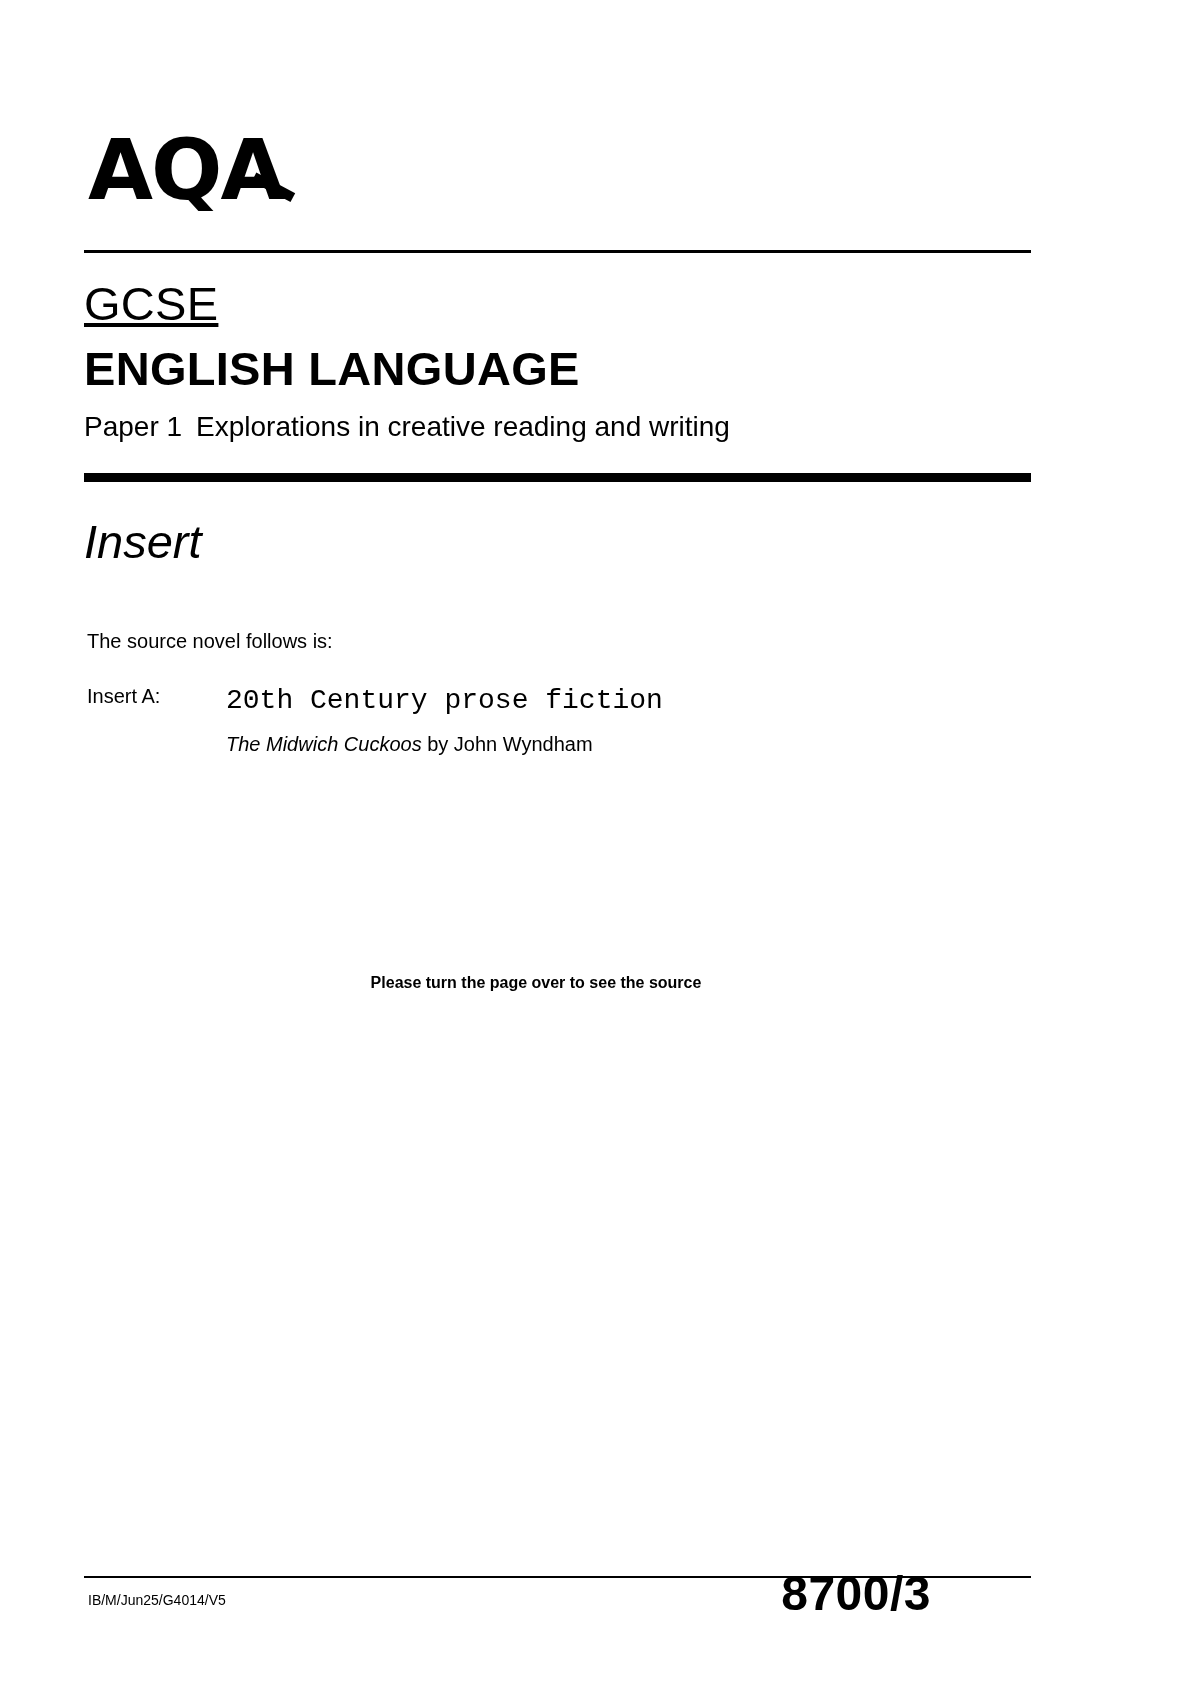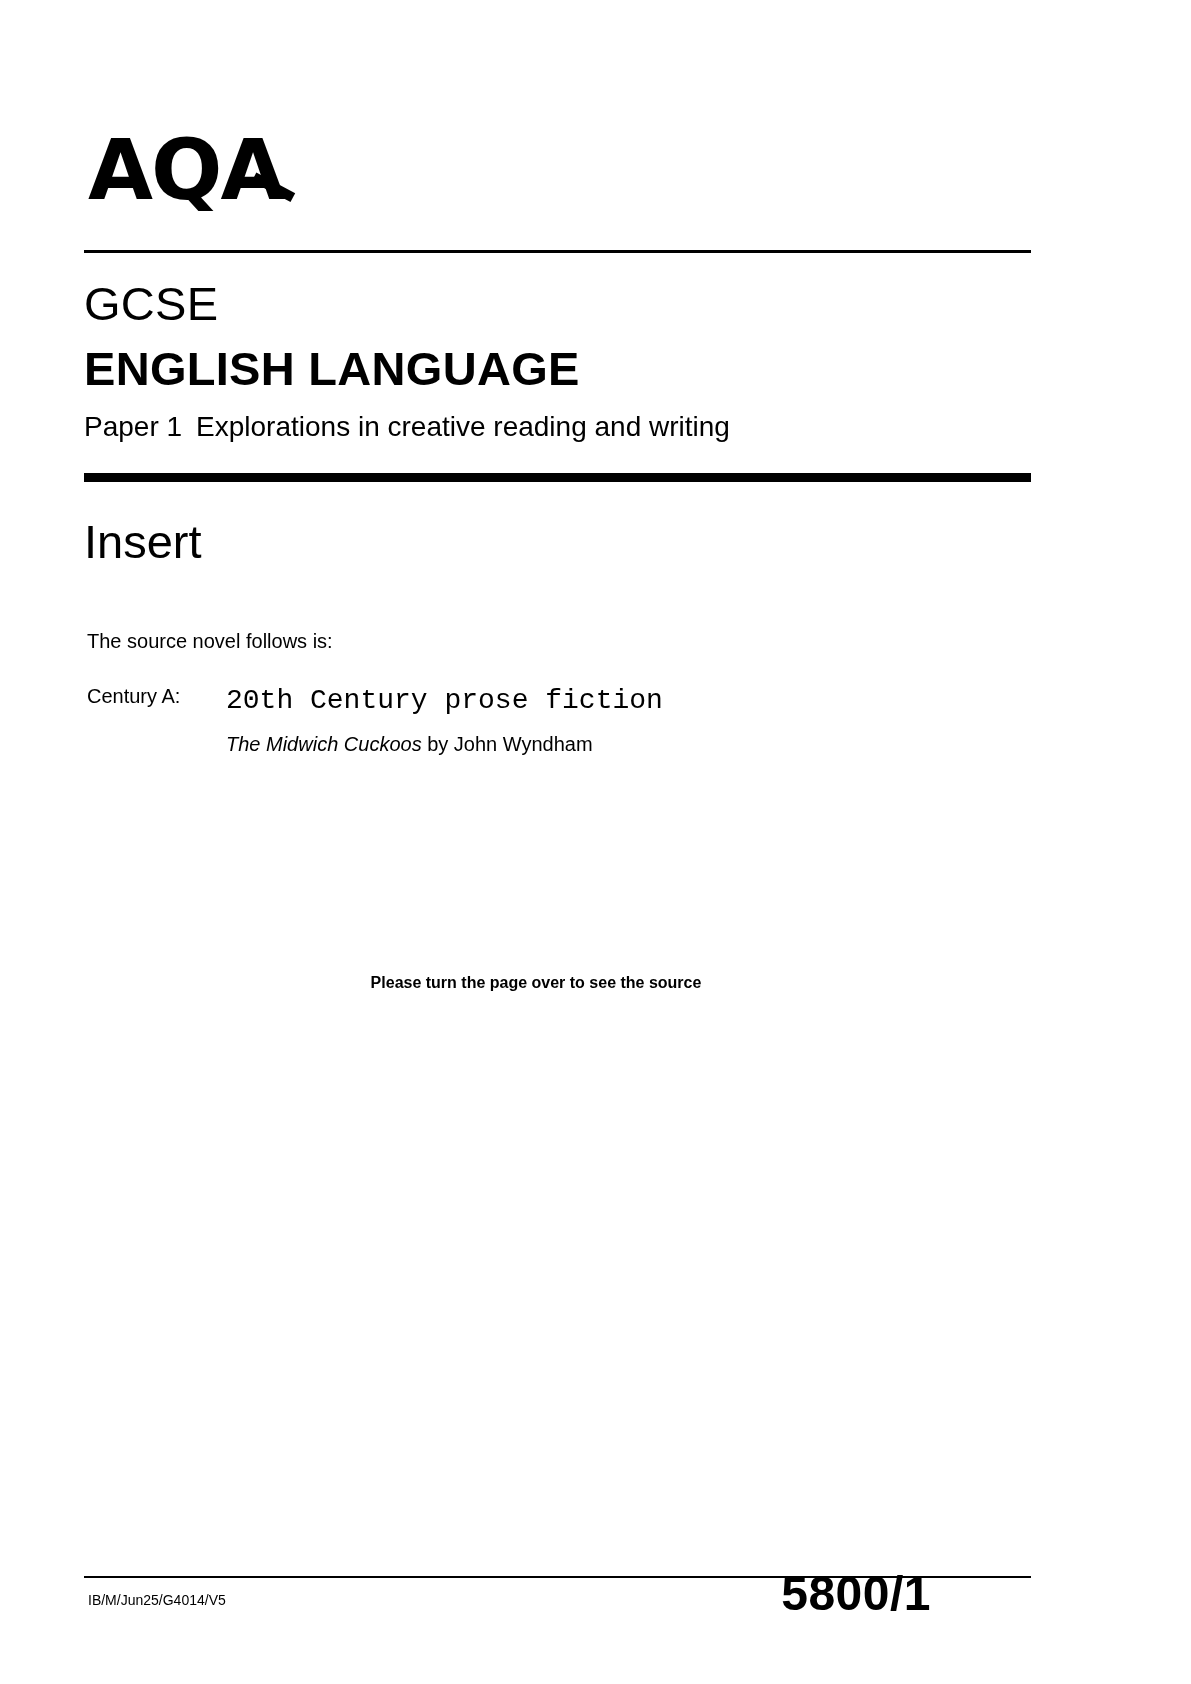--- a/index.html
+++ b/index.html
@@ -77,20 +77,21 @@
   }
 
   
   .qual {
     position: absolute;
     left: 84px;
     top: 240px;
     font-size: 47px;
     font-weight: normal;
     letter-spacing: 0.3px;
+    text-decoration: underline;
   }
   .subject {
     position: absolute;
     left: 84px;
     top: 305px;
     font-size: 47px;
     font-weight: bold;
     letter-spacing: 0.3px;
   }
   .paper-line {
@@ -102,20 +103,21 @@
   }
   .paper-line .paper-no {
     margin-right: 14px;
   }
   .doc-type {
     position: absolute;
     left: 84px;
     top: 478px;
     font-size: 47px;
     font-weight: normal;
+    font-style: italic;
   }
 
   
   .intro {
     position: absolute;
     left: 87px;
     top: 594px;
     font-size: 20px;
   }
   .source-label {
@@ -190,28 +192,28 @@
   <div class="paper-line">
     <span class="paper-no">Paper 1</span><span>Explorations in creative reading and writing</span>
   </div>
 
   <div class="rule-thick" style="top:437px;"></div>
 
   <div class="doc-type">Insert</div>
 
   <div class="intro">The source novel follows is:</div>
 
-  <div class="source-label">Century A:</div>
+  <div class="source-label">Insert A:</div>
   <div class="source-line1">20th Century prose fiction</div>
 
   <div class="source-line2">
     <span class="title">The Midwich Cuckoos</span><span> by John Wyndham</span>
   </div>
 
 
   <div class="turn-over">Please turn the page over to see the source</div>
 
   <div class="rule-footer"></div>
 
   <div class="footer-code">IB/M/Jun25/G4014/V5</div>
-  <div class="paper-code">5800/1</div>
+  <div class="paper-code">8700/3</div>
 
 </div>
 
 </body></html>

